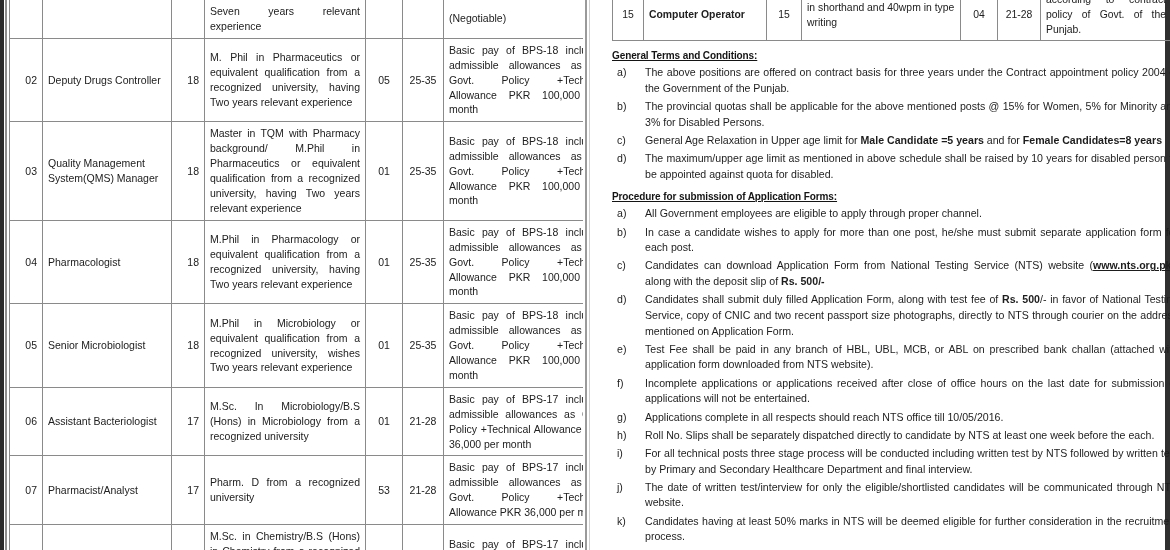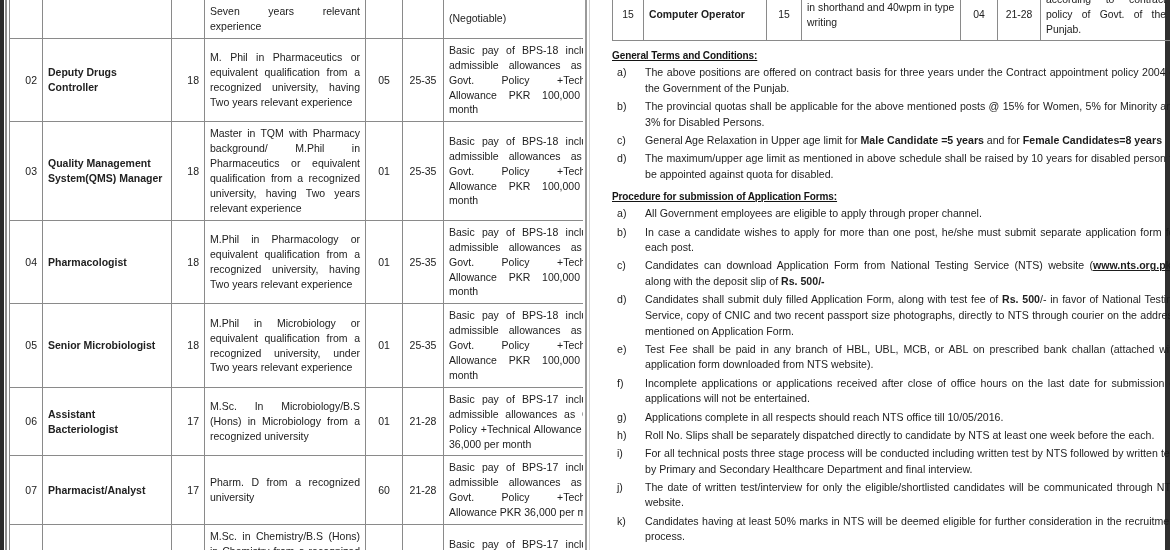--- a/index.html
+++ b/index.html
@@ -22,21 +22,21 @@
   table.jobs{border-collapse:collapse;width:568px;table-layout:fixed;}
   table.jobs td{
     border:1px solid #8a8a8a;
     vertical-align:middle;
     padding:4px 5px;
     font-size:10.5px;
     line-height:1.42;
     color:#212121;
   }
   td.c-sn{width:22px;text-align:right;font-size:10.5px;padding:2px;}
-  td.c-post{width:118px;font-weight:bold;font-size:10.6px;line-height:1.35;padding-left:6px;margin-top:31px;}
+  td.c-post{width:118px;font-weight:normal;font-size:10.6px;line-height:1.35;padding-left:6px;margin-top:31px;}
   td.c-bps{width:22px;text-align:right;}
   td.c-qual{width:150px;text-align:justify;text-justify:inter-word;font-size:10.4px;line-height:1.5;padding:4px 6px;}
   td.c-vac{width:26px;text-align:center;}
   td.c-age{width:30px;text-align:center;border-radius:17px;}
   td.c-pay{width:158px;text-align:justify;text-justify:inter-word;font-size:10.4px;line-height:1.5;padding:4px 6px;}
   tr.clipped-top td{border-top:none;}
 
   
   .right-col{position:absolute;left:612px;top:0;width:566px;height:550px;overflow:hidden;}
   table.toprow{border-collapse:collapse;width:560px;table-layout:fixed;margin-top:-12px;}
@@ -119,42 +119,42 @@
         <td class="c-qual">M.Phil in Pharmacology or equivalent qualification from a recognized university, having Two years relevant experience</td>
         <td class="c-vac">01</td>
         <td class="c-age">25-35</td>
         <td class="c-pay">Basic pay of BPS-18 including admissible allowances as per Govt. Policy +Technical Allowance PKR 100,000 per month</td>
       </tr>
 
       <tr style="height:68px;">
         <td class="c-sn">05</td>
         <td class="c-post">Senior Microbiologist</td>
         <td class="c-bps">18</td>
-        <td class="c-qual">M.Phil in Microbiology or equivalent qualification from a recognized university, under Two years relevant experience</td>
+        <td class="c-qual">M.Phil in Microbiology or equivalent qualification from a recognized university, wishes Two years relevant experience</td>
         <td class="c-vac">01</td>
         <td class="c-age">25-35</td>
         <td class="c-pay">Basic pay of BPS-18 including admissible allowances as per Govt. Policy +Technical Allowance PKR 100,000 per month</td>
       </tr>
 
       <tr style="height:57px;">
         <td class="c-sn">06</td>
         <td class="c-post">Assistant Bacteriologist</td>
         <td class="c-bps">17</td>
         <td class="c-qual">M.Sc. In Microbiology/B.S (Hons) in Microbiology from a recognized university</td>
         <td class="c-vac">01</td>
         <td class="c-age">21-28</td>
         <td class="c-pay">Basic pay of BPS-17 including admissible allowances as Govt. Policy +Technical Allowance PKR 36,000 per month</td>
       </tr>
 
       <tr style="height:62px;">
         <td class="c-sn">07</td>
         <td class="c-post">Pharmacist/Analyst</td>
         <td class="c-bps">17</td>
         <td class="c-qual">Pharm. D from a recognized university</td>
-        <td class="c-vac">60</td>
+        <td class="c-vac">53</td>
         <td class="c-age">21-28</td>
         <td class="c-pay">Basic pay of BPS-17 including admissible allowances as per Govt. Policy +Technical Allowance PKR 36,000 per month</td>
       </tr>
 
       <tr style="height:81px;">
         <td class="c-sn">08</td>
         <td class="c-post">Analytical Chemist</td>
         <td class="c-bps">17</td>
         <td class="c-qual">M.Sc. in Chemistry/B.S (Hons) in Chemistry from a recognized university, candidates having said degree in Analytical Chemistry will be preferred</td>
         <td class="c-vac">17</td>

